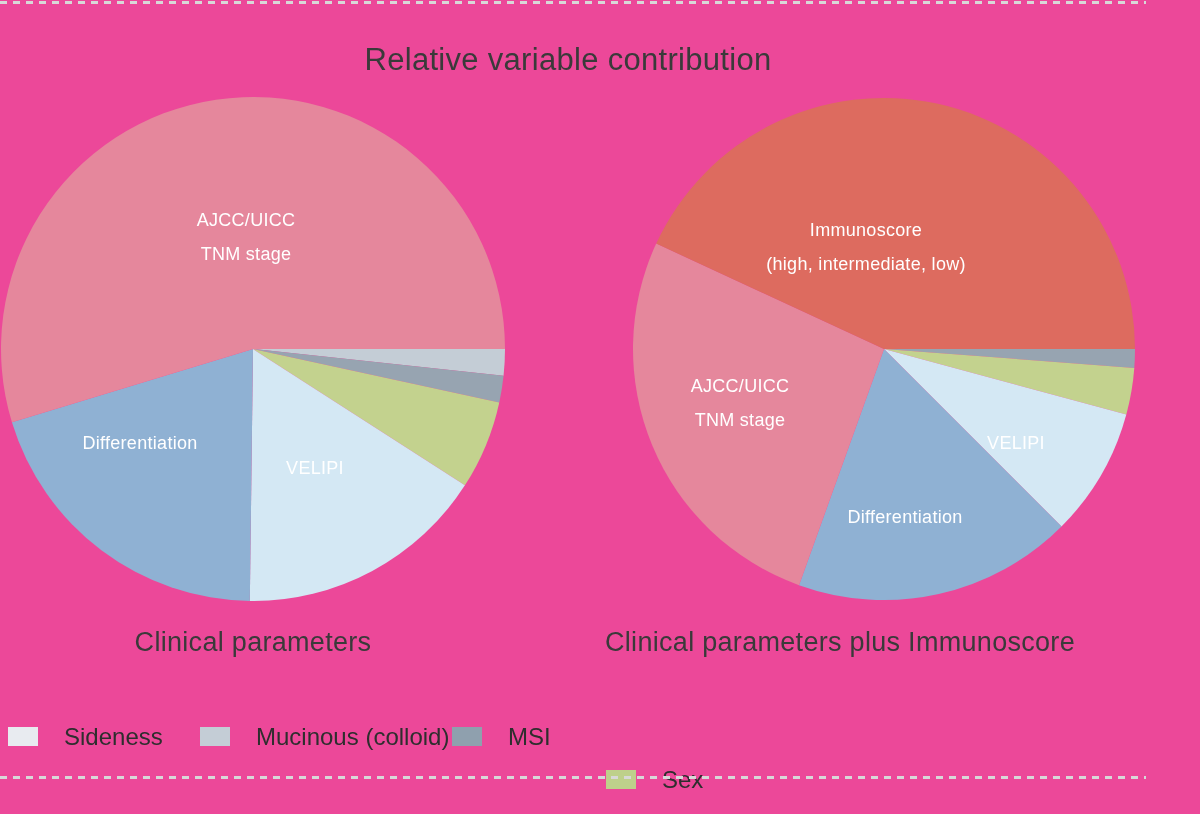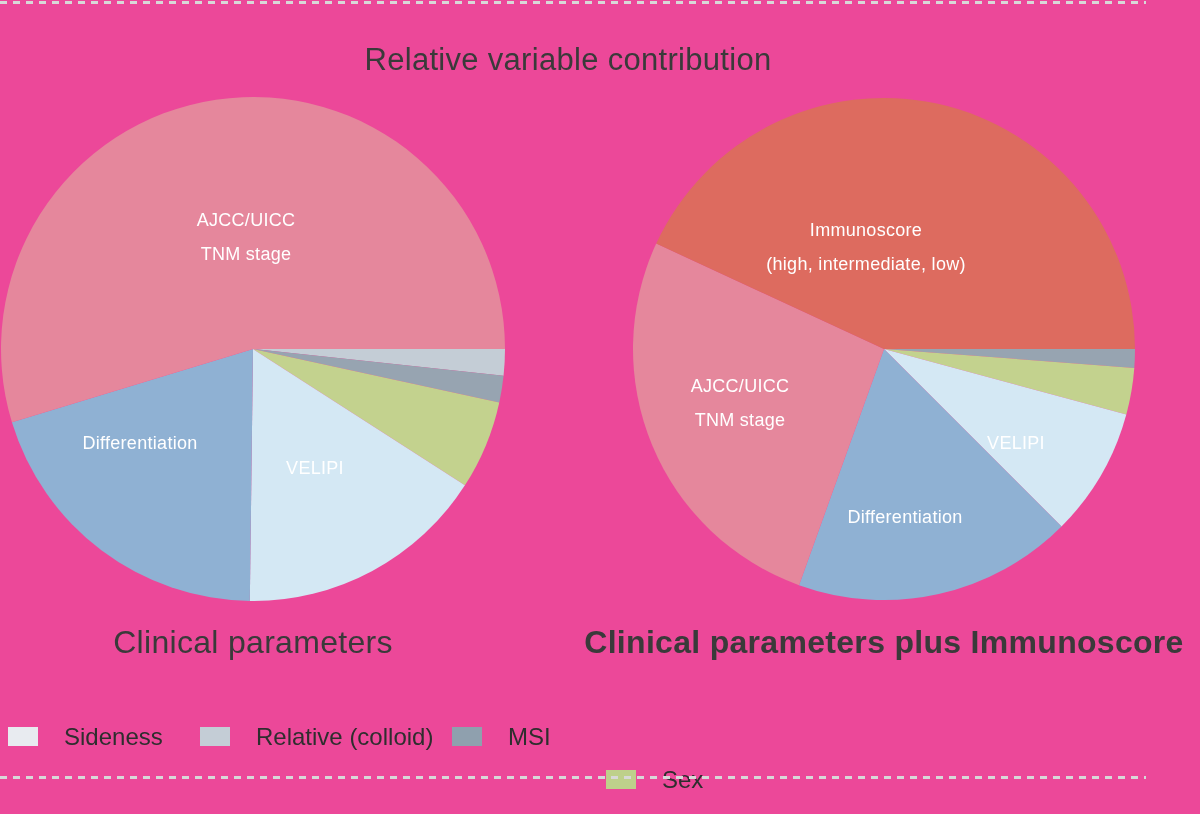--- a/index.html
+++ b/index.html
@@ -17,21 +17,21 @@
     font-size:31px; color:#3a3a3a; white-space:nowrap; letter-spacing:0.3px;
   }
   .pies-svg { position:absolute; left:0; top:0; }
   .pie-label {
     position:absolute; transform:translate(-50%,-50%);
     color:#ffffff; font-size:18px; line-height:34px; text-align:center;
     white-space:pre-line; letter-spacing:0.3px;
   }
   .caption {
     position:absolute; transform:translate(-50%,-50%);
-    font-size:32px; color:#3a3a3a; white-space:nowrap; letter-spacing:0.3px;
+    font-size:27px; color:#3a3a3a; white-space:nowrap; letter-spacing:0.3px;
   }
   .legend-item {
     position:absolute; display:flex; gap:26px; align-items:flex-start;
   }
   .legend-swatch { width:30px; height:19px; flex:0 0 auto; margin-top:5px; }
   .legend-label {
     font-size:24px; line-height:30px; color:#2e2e2e; white-space:pre-line;
   }
 </style>
 </head>
@@ -64,29 +64,29 @@
   <div class="pie-label" style="left:315px;top:468px;">VELIPI</div>
 
   <div class="pie-label" style="left:866px;top:247px;">Immunoscore
 (high, intermediate, low)</div>
   <div class="pie-label" style="left:740px;top:403px;">AJCC/UICC
 TNM stage</div>
   <div class="pie-label" style="left:905px;top:517px;">Differentiation</div>
   <div class="pie-label" style="left:1016px;top:443px;">VELIPI</div>
 
   <div class="caption" style="left:253px;top:642px;">Clinical parameters</div>
-  <div class="caption" style="left:884px;top:642px;font-weight:bold;">Clinical parameters plus Immunoscore</div>
+  <div class="caption" style="left:840px;top:642px;">Clinical parameters plus Immunoscore</div>
 
   <div class="legend-item" style="left:8px;top:722px;">
     <span class="legend-swatch" style="background: rgb(232, 235, 240);"></span>
     <span class="legend-label">Sideness</span>
   </div>
   <div class="legend-item" style="left:200px;top:722px;">
     <span class="legend-swatch" style="background: rgb(196, 205, 214);"></span>
-    <span class="legend-label">Relative (colloid)</span>
+    <span class="legend-label">Mucinous (colloid)</span>
   </div>
   <div class="legend-item" style="left:452px;top:722px;justify-content:space-between;">
     <span class="legend-swatch" style="background: rgb(143, 160, 174);"></span>
     <span class="legend-label">MSI</span>
   </div>
   <div class="legend-item" style="left:606px;top:765px;">
     <span class="legend-swatch" style="background: rgb(190, 208, 139);"></span>
     <span class="legend-label">Sex</span>
   </div>
 

